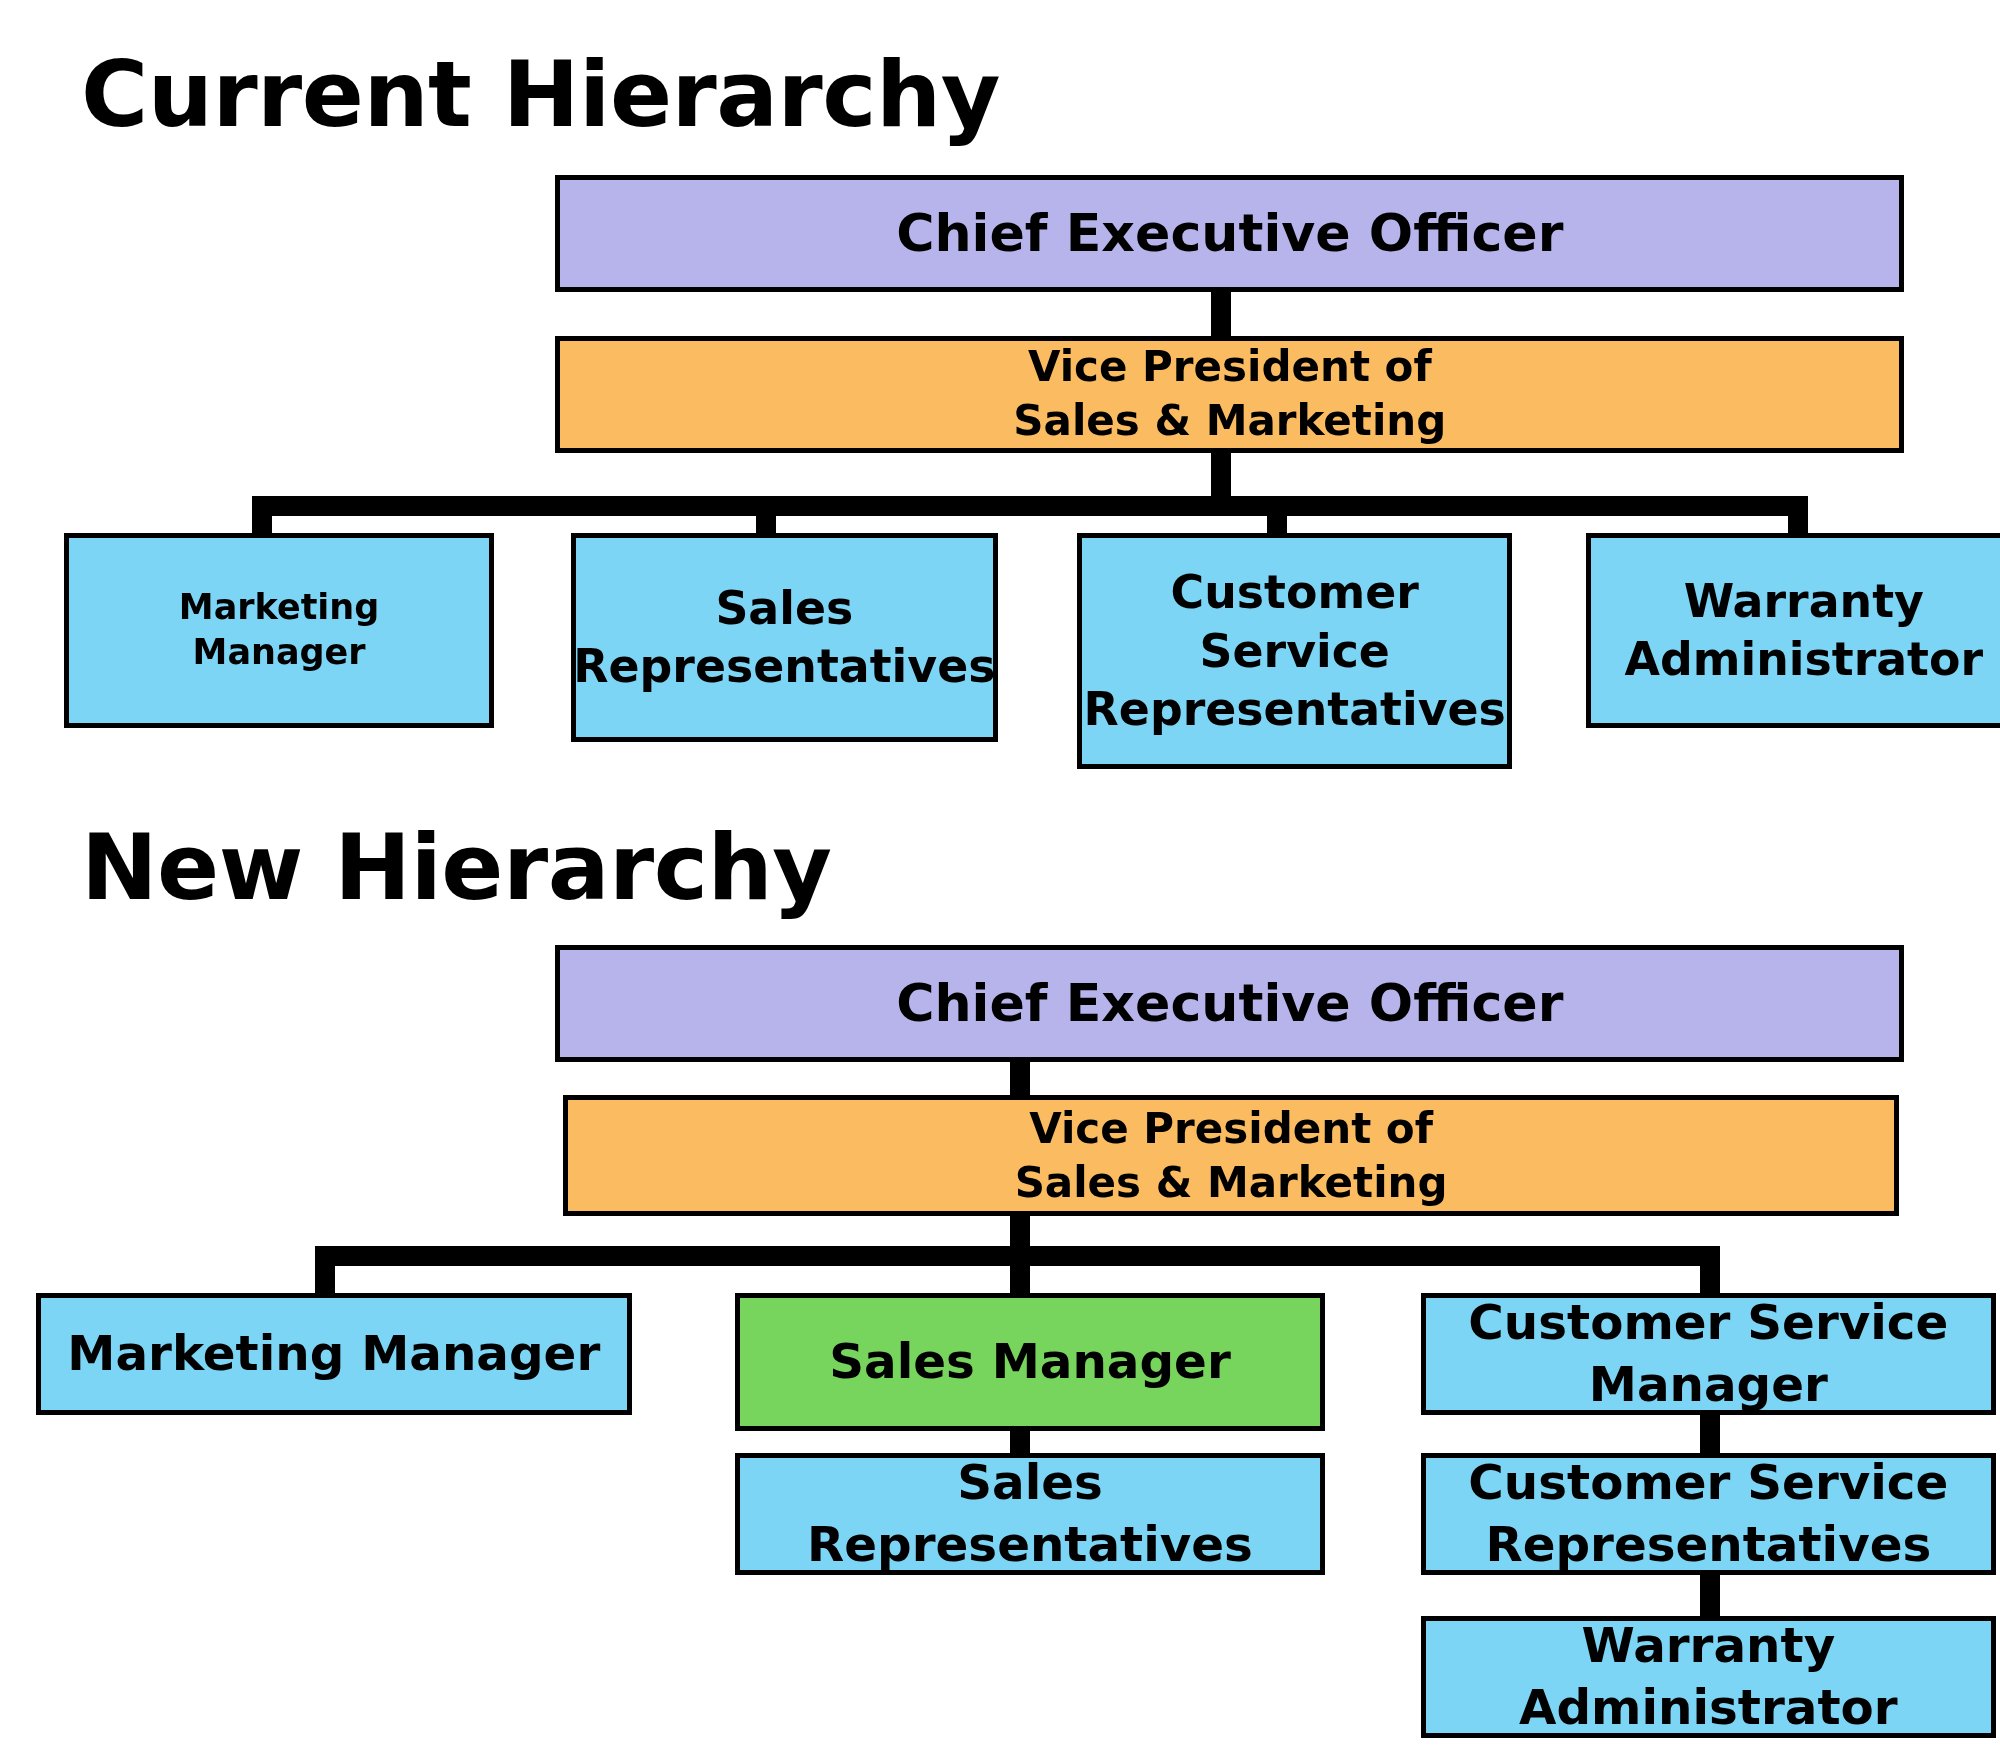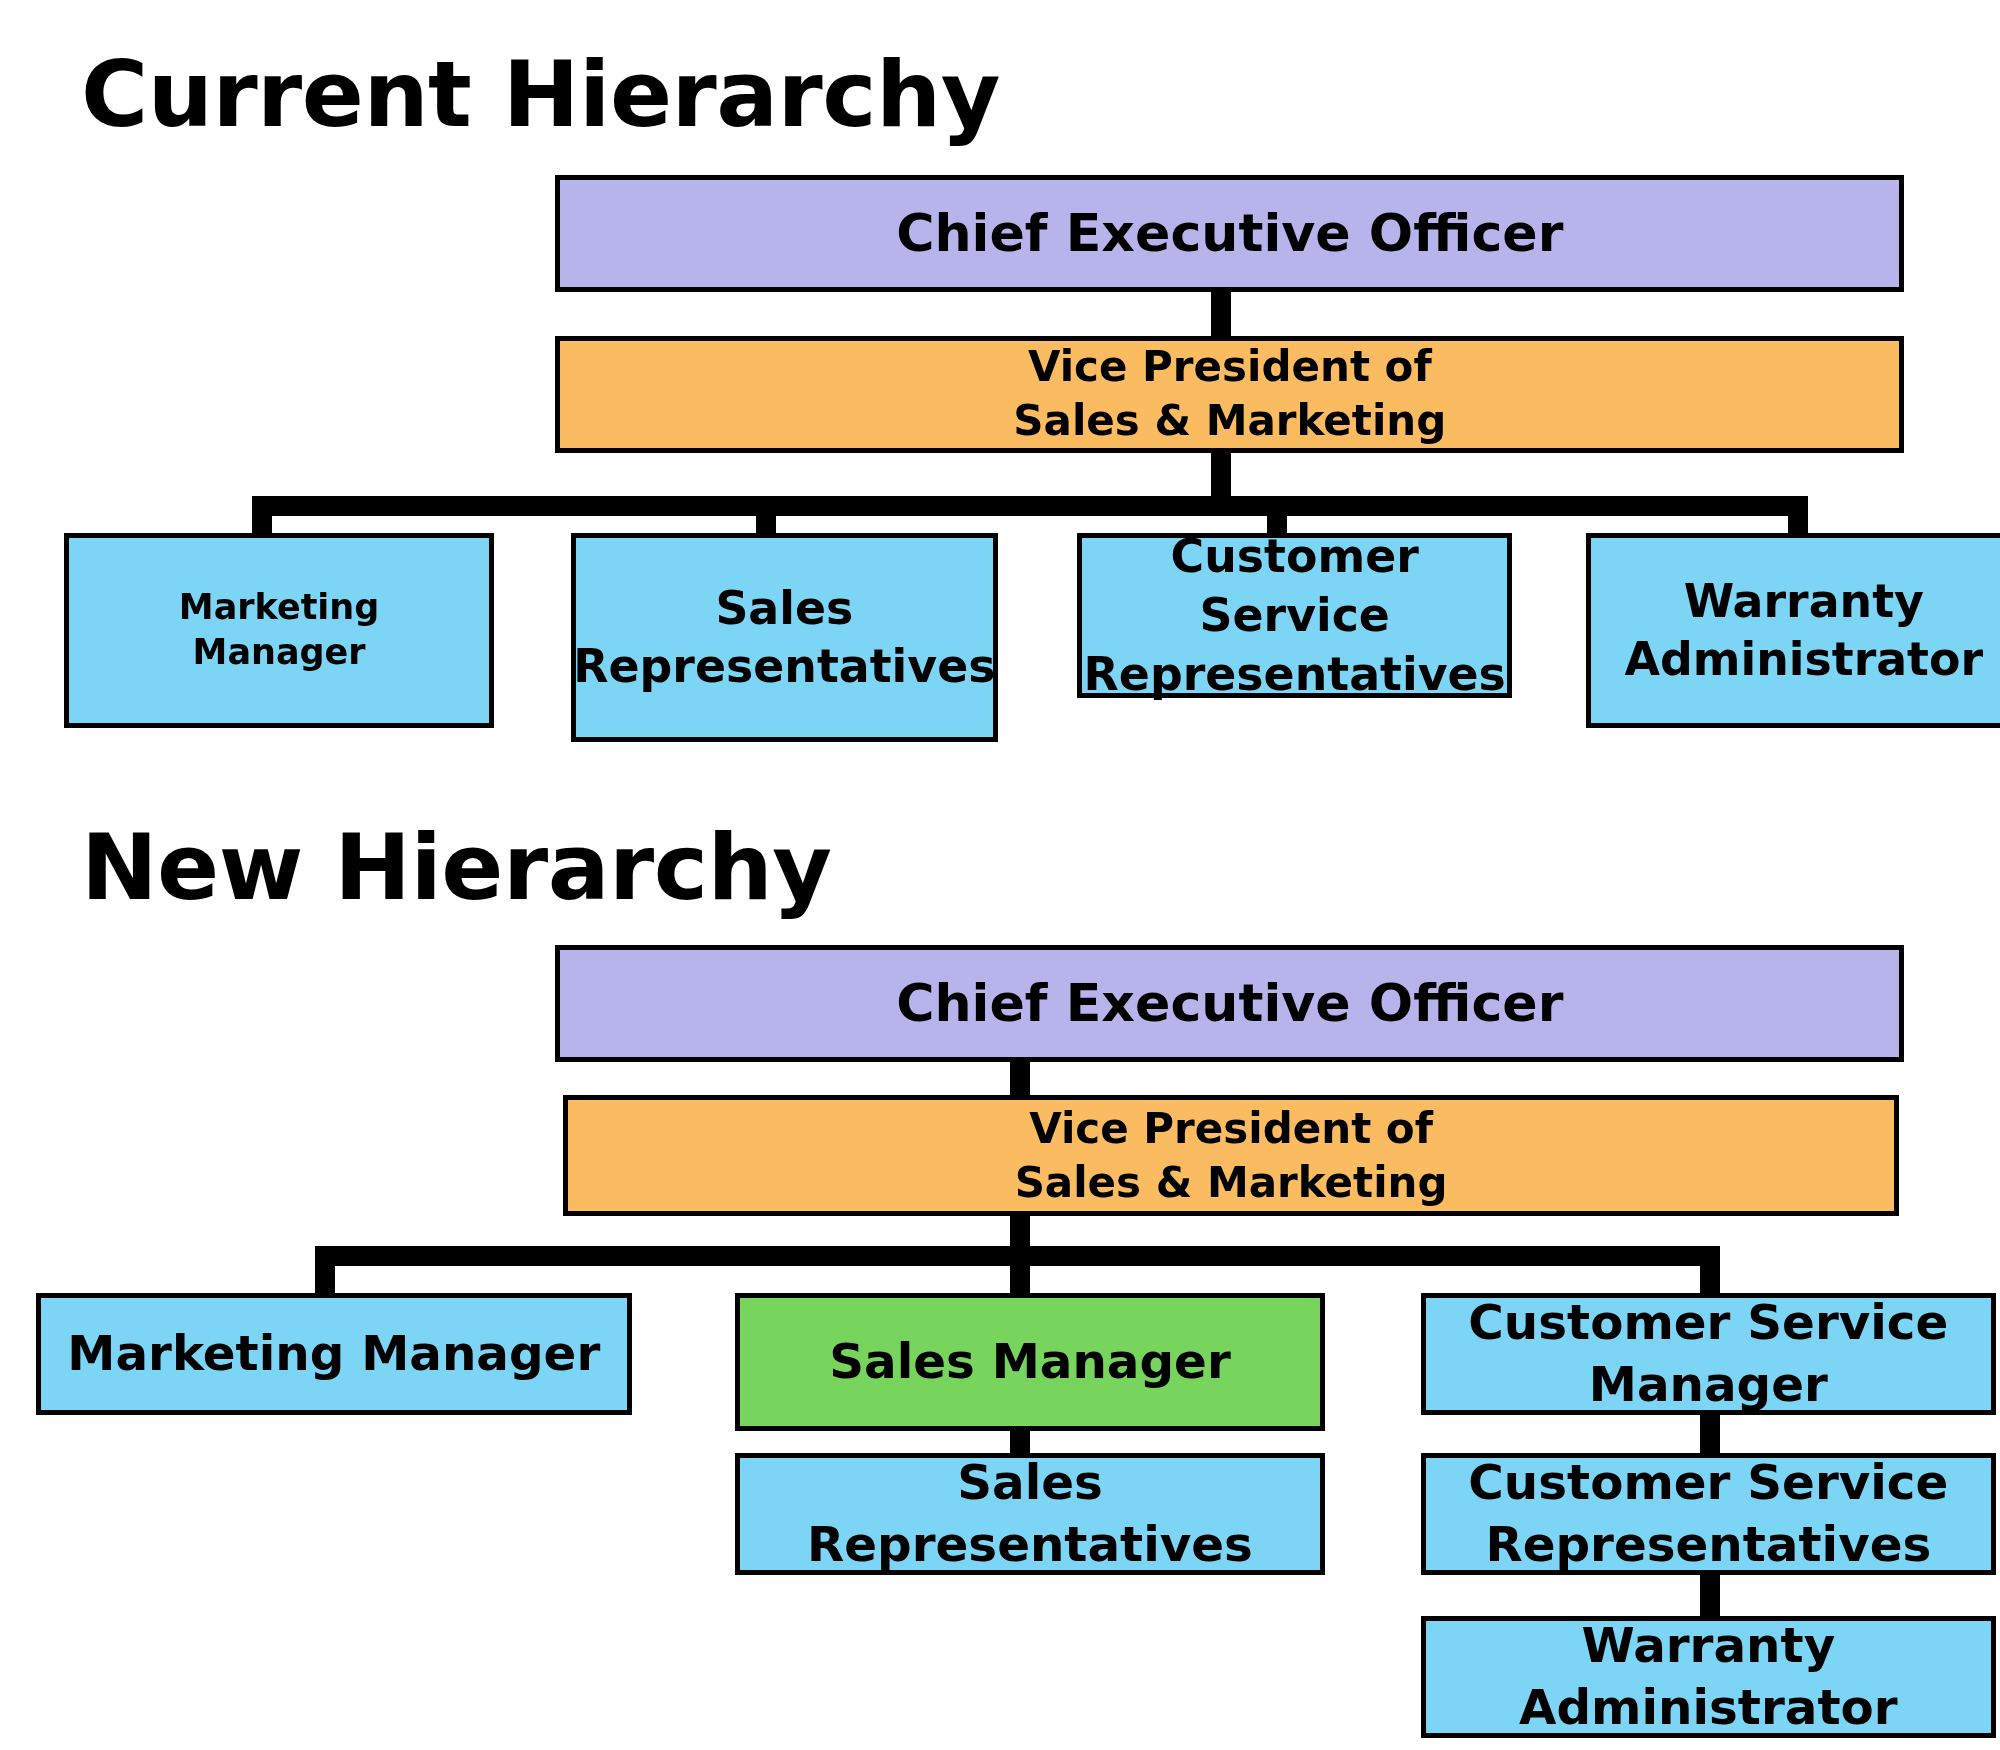--- a/index.html
+++ b/index.html
@@ -76,21 +76,21 @@
   <div class="ln ln-v" style="left: 735.636px; top: 476px; height: 45.8182px; width: 6px;"></div>
   <div class="ln ln-v" style="left: 1247.27px; top: 476px; height: 45.8182px; width: 6px;"></div>
   <div class="ln ln-v" style="left: 1767.82px; top: 476px; height: 45.8182px; width: 6px;"></div>
 
   <div class="node n-blue" style="left: 28px; top: 512.909px; width: 430.182px; height: 194.727px; font-size: 35px; border-width: 5px;">Marketing
 Manager</div>
 
   <div class="node n-blue" style="left: 534.545px; top: 512.909px; width: 427.636px; height: 209px; font-size: 45.8182px; border-width: 5px;">Sales
 Representatives</div>
 
-  <div class="node n-blue" style="left: 1041.09px; top: 512.909px; width: 435.273px; height: 165px; font-size: 45.8182px; border-width: 5px;">Customer
+  <div class="node n-blue" style="left: 1041.09px; top: 512.909px; width: 435.273px; height: 236px; font-size: 45.8182px; border-width: 5px;">Customer
 Service
 Representatives</div>
 
   <div class="node n-blue" style="left: 1550.18px; top: 512.909px; width: 435.273px; height: 194.727px; font-size: 45.8182px; border-width: 5px;">Warranty
 Administrator</div>
 
   <div class="section-title" style="left: 50.9091px; top: 791.636px; font-size: 91.6364px;">New Hierarchy</div>
 
   <div class="node n-purple" style="left: 519.273px; top: 925.273px; width: 1349.09px; height: 117.091px; font-size: 52.1818px; border-width: 5px;">Chief Executive Officer</div>
 

